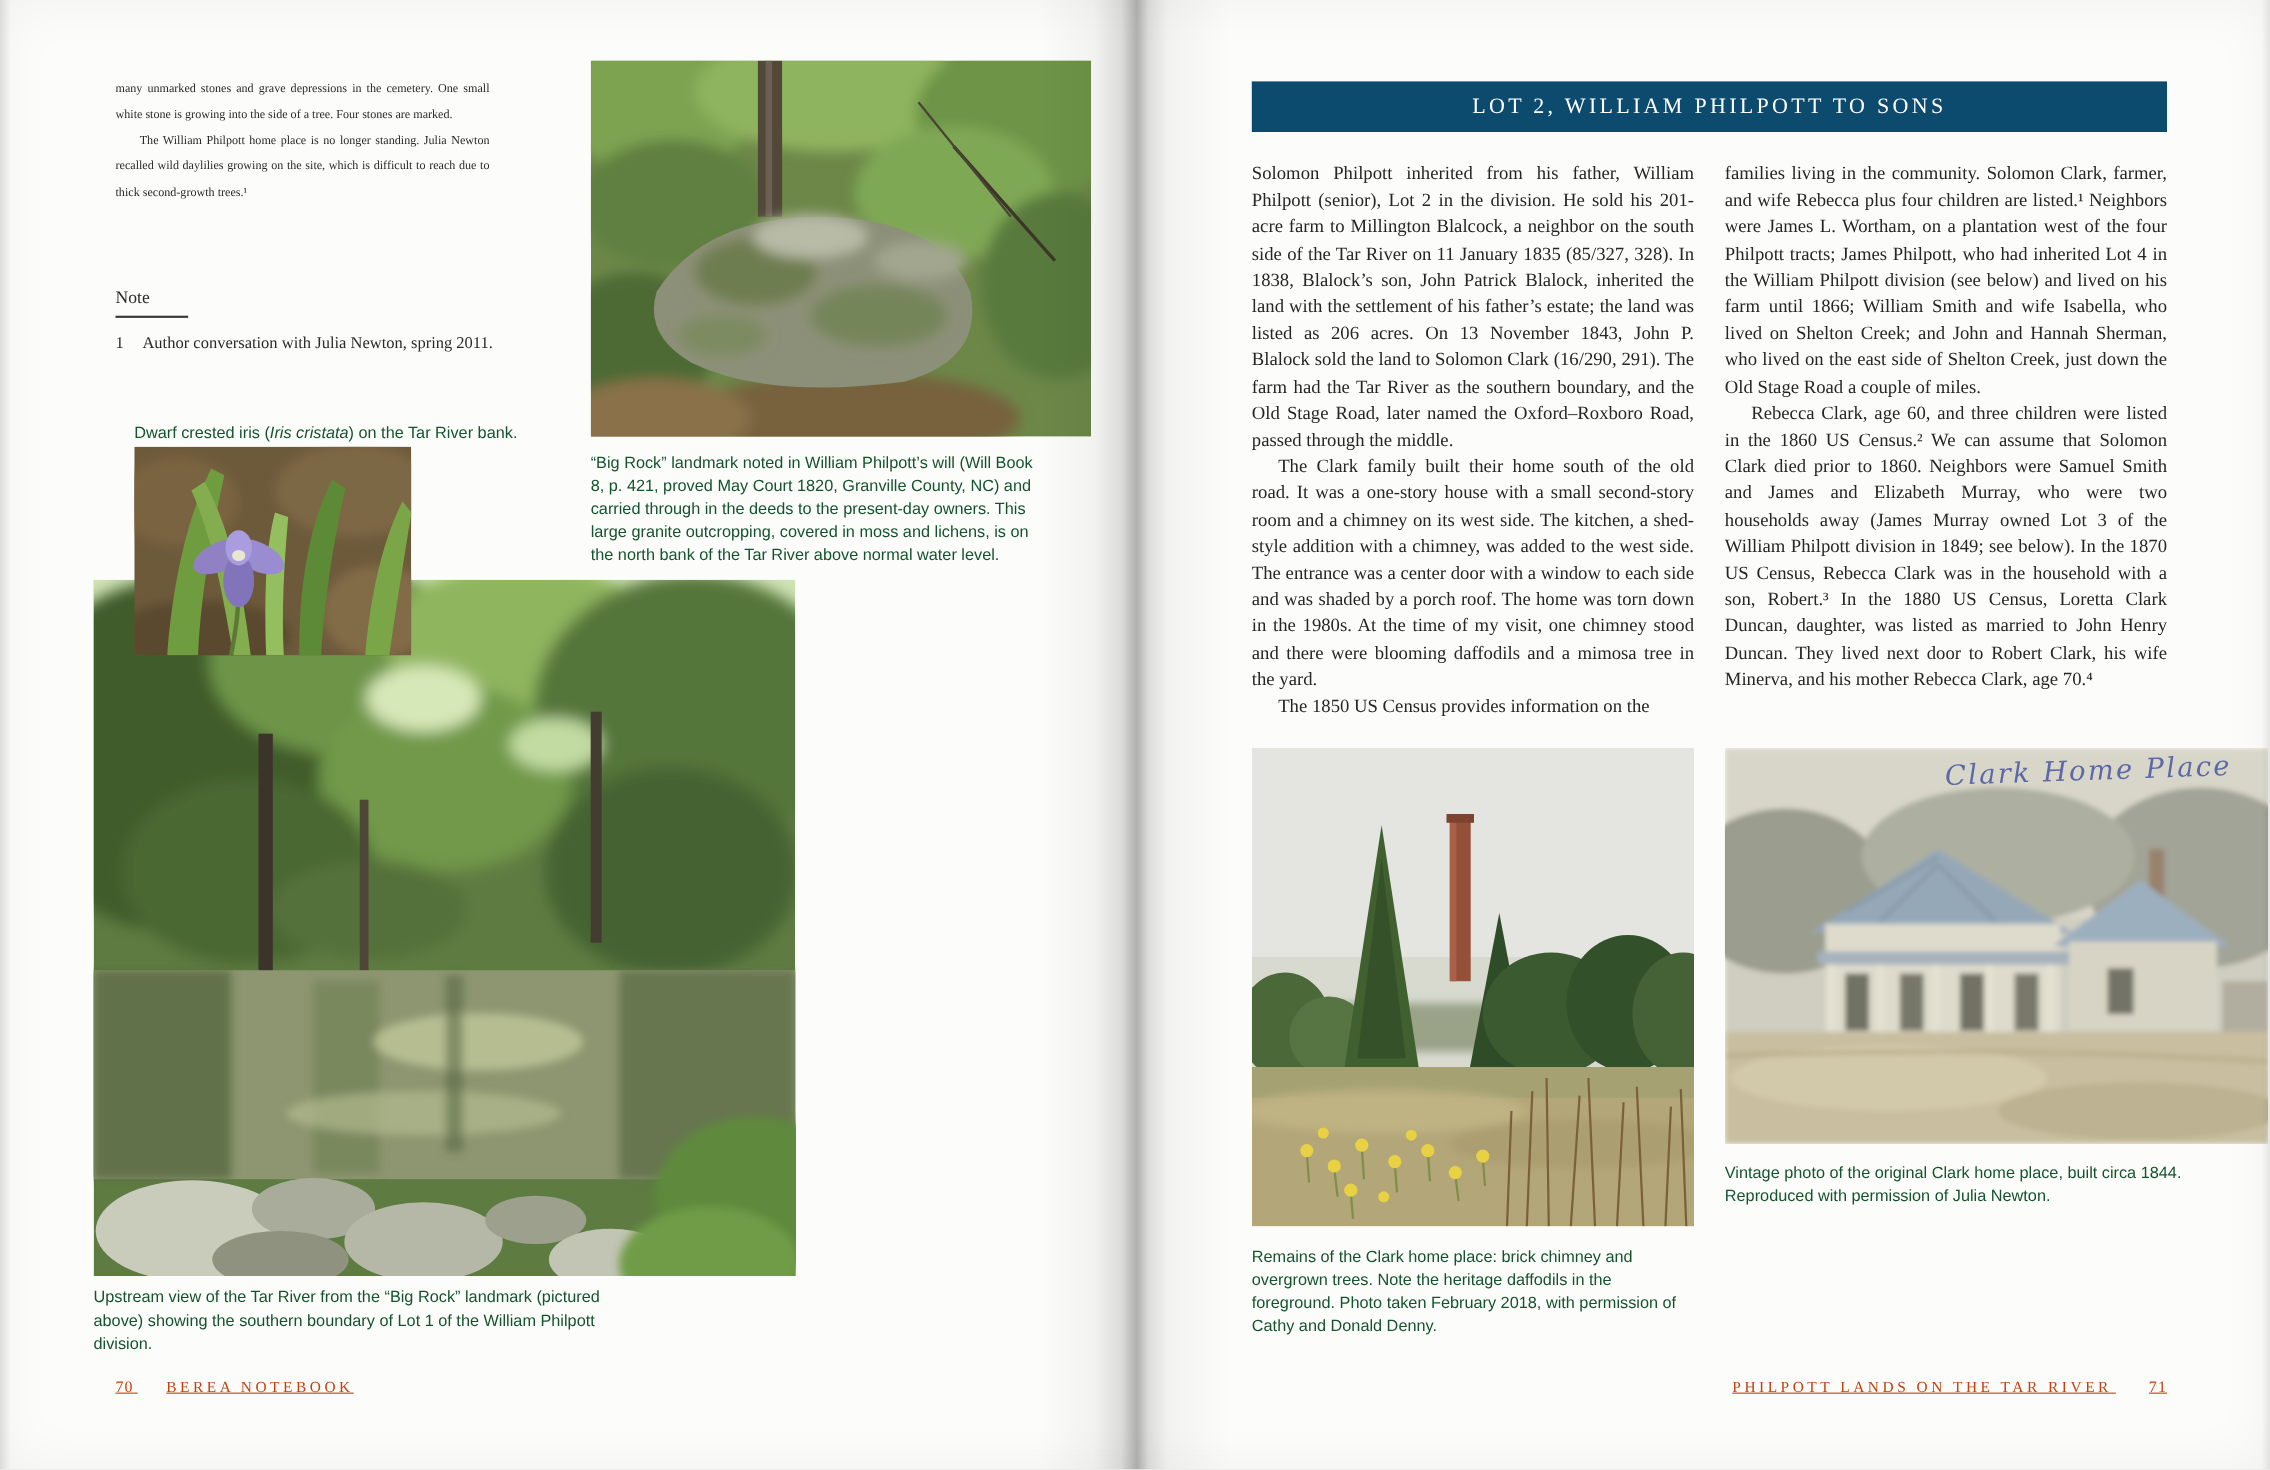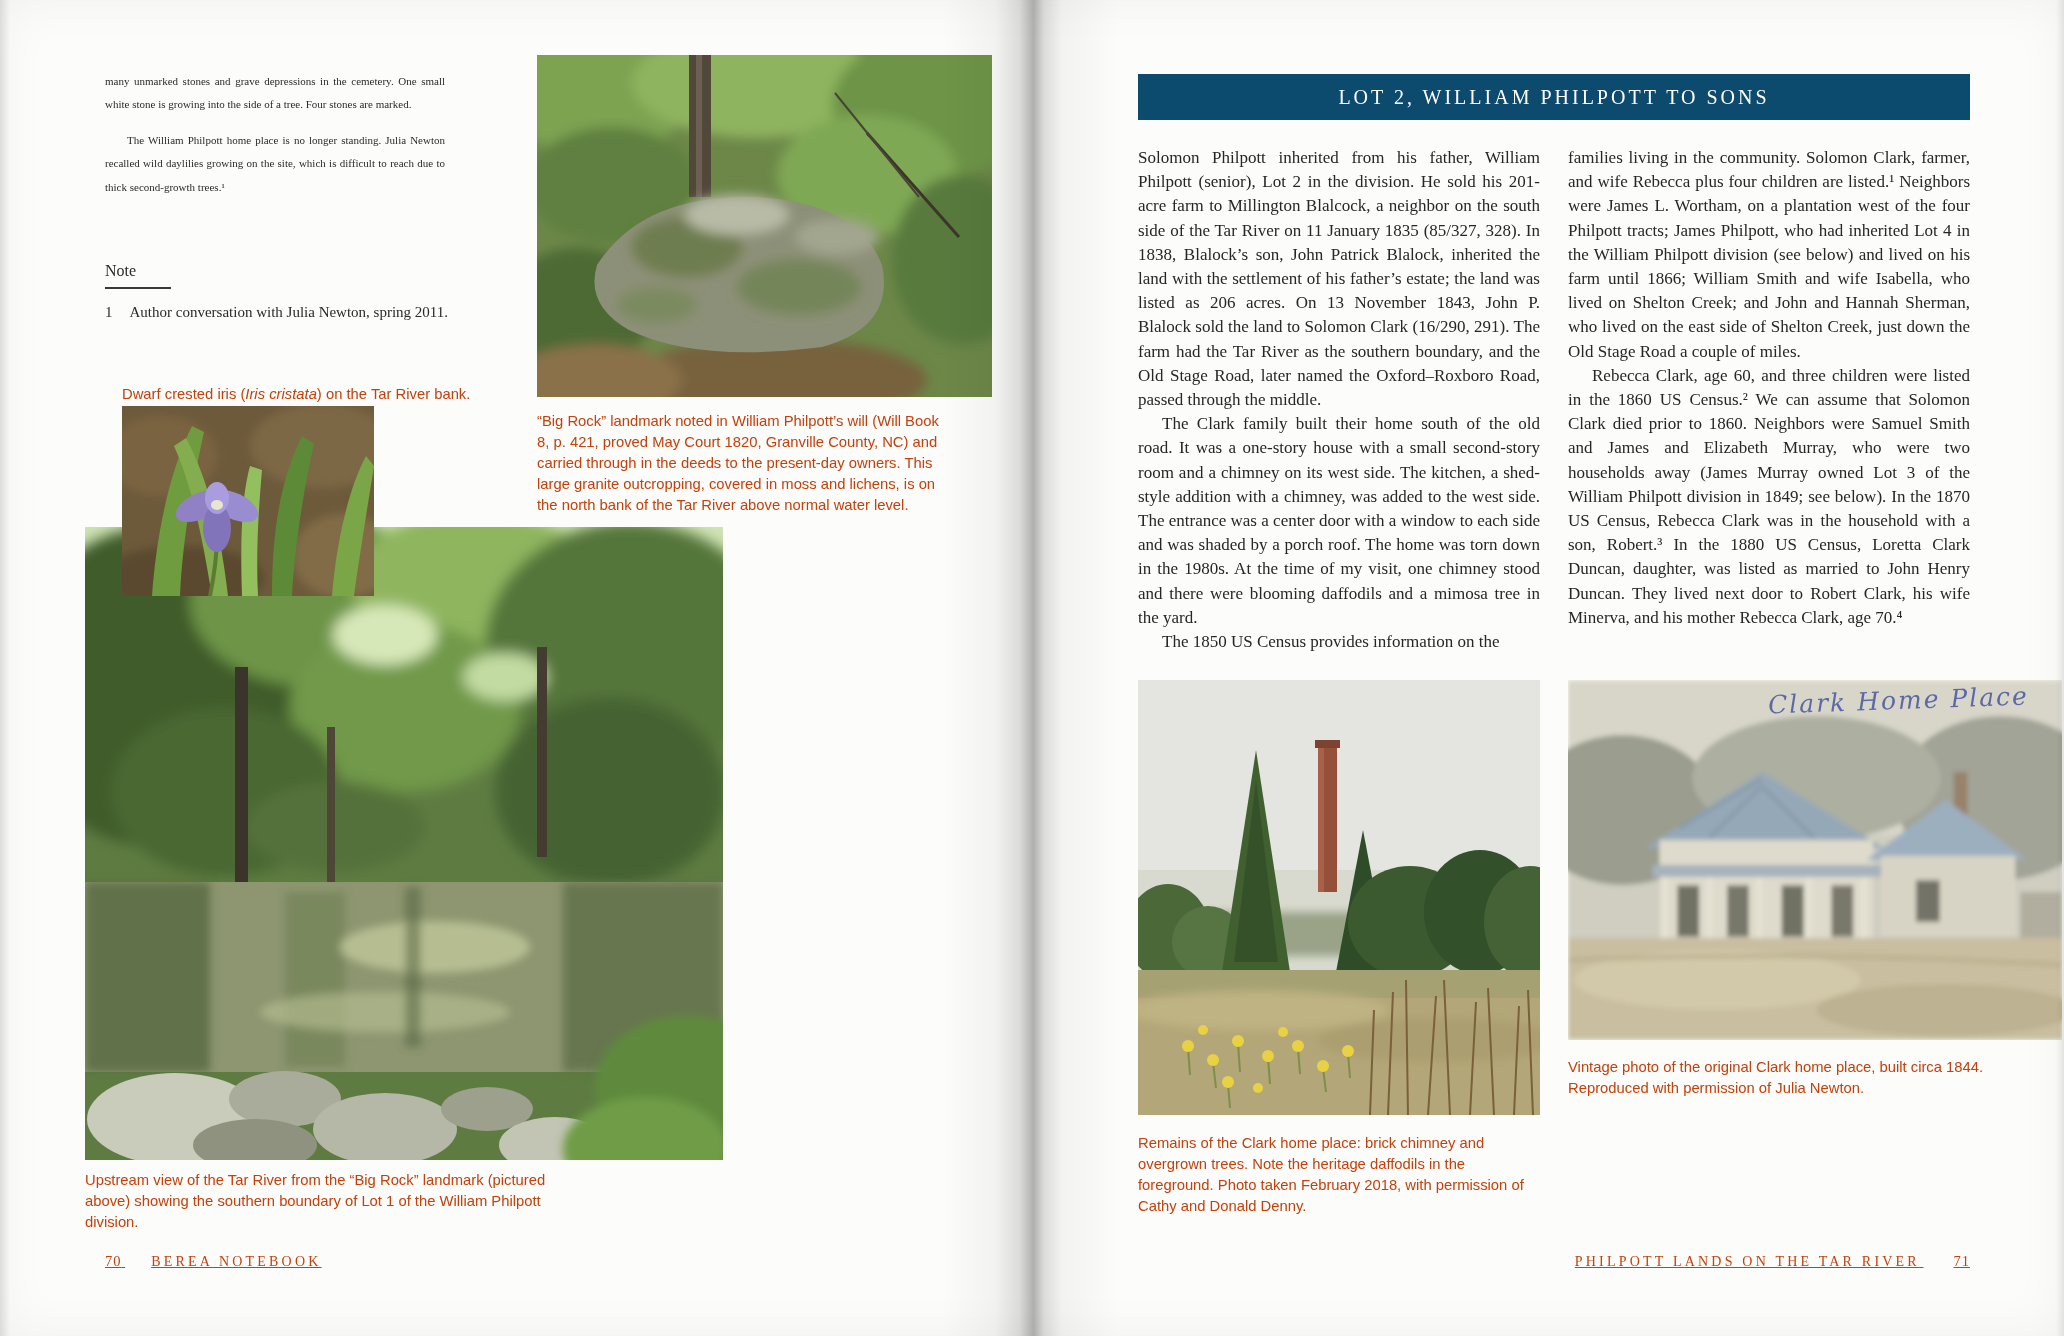--- a/index.html
+++ b/index.html
@@ -7,28 +7,28 @@
     position:relative; width:2064px; height:1336px;
     background:#fcfcfb; overflow:hidden;
     font-family:"Liberation Serif", serif;
     box-shadow: inset 0 0 50px rgba(0,0,0,0.05);
   }
   .abs { position:absolute; }
 
   
   .body-text { font-size:11px; line-height:23.4px; color:#2a2a28; text-align:justify; }
   .body-text p { margin:0; }
-  .body-text p.indent { text-indent:22px;margin-top:12px; }
+  .body-text p.indent { text-indent:22px; }
 
   .col-text { font-size:17px; line-height:24.2px; color:#262624; text-align:justify; }
   .col-text p { margin:0; }
   .col-text p.indent { text-indent:24px; }
 
   .cap { font-family:"Liberation Sans","DejaVu Sans",sans-serif; font-size:14.8px;
-         line-height:21px; color:#c2410c; }
+         line-height:21px; color:#14532d; }
   .cap .species { font-style:italic; }
 
   .note-head { font-size:16px; color:#2a2a28; }
   .note-rule { width:66px; height:2px; background:#3a3a38; margin-top:7px; }
   .note-item { font-size:15px; color:#2a2a28; display:flex; gap:17px; margin-top:15px; }
 
   .banner { background:#0c4a6e; color:#ffffff; text-align:center;
             height:46px; line-height:47px; font-size:20px; letter-spacing:3px; }
 
   .footer { font-size:14.5px; color:#c2410c;text-decoration:underline; }

